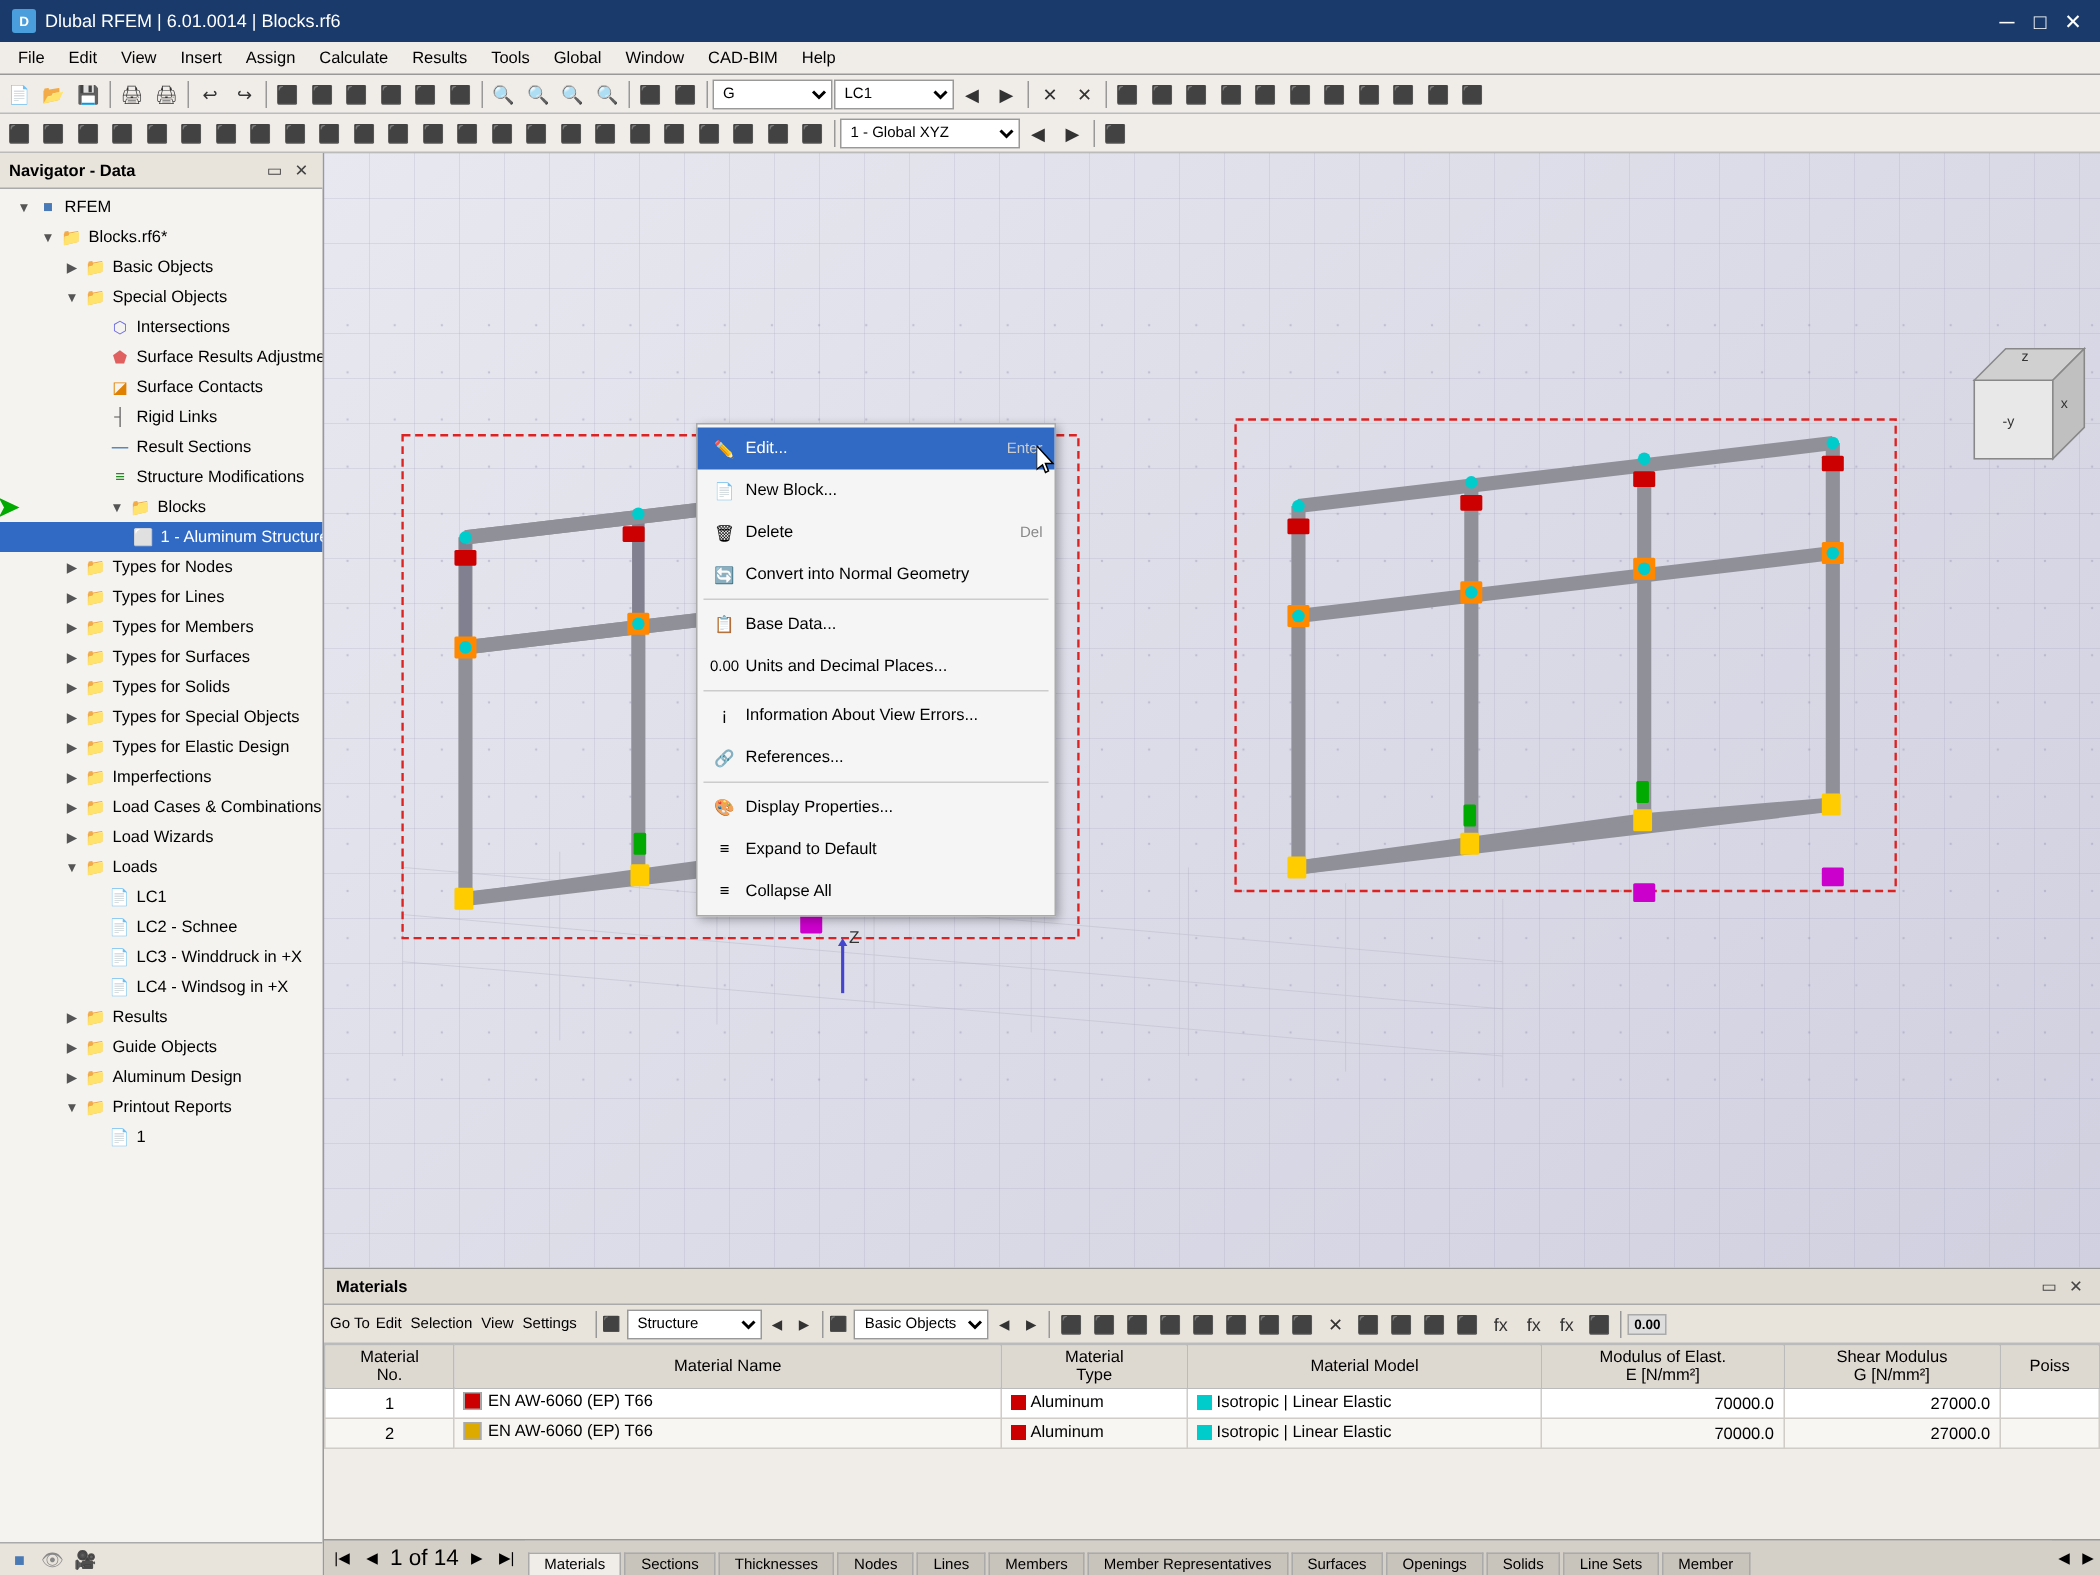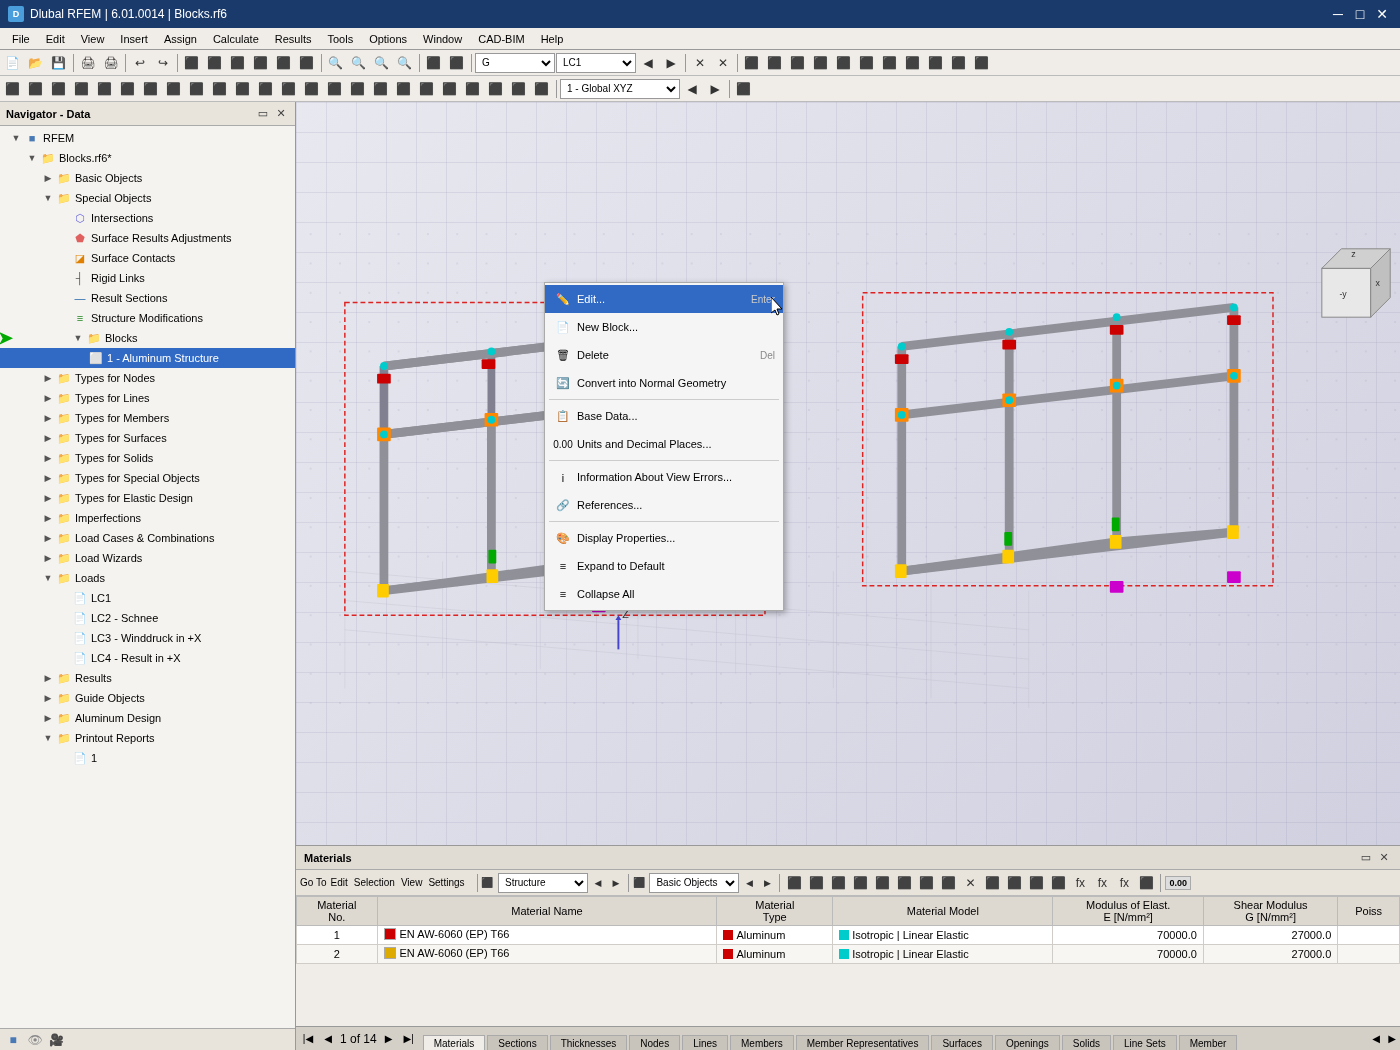--- a/index.html
+++ b/index.html
@@ -17,21 +17,21 @@
     .menu-bar { background: #f0ede8; height: 22px; display: flex; align-items: center; padding: 0 4px; border-bottom: 1px solid #999; }
     .menu-item { padding: 2px 8px; cursor: pointer; font-size: 11px; color: #000; }
 
     
     .toolbar { background: #f0ede8; height: 26px; display: flex; align-items: center; padding: 0 2px; border-bottom: 1px solid #bbb; gap: 1px; flex-wrap: nowrap; overflow: hidden; }
     .toolbar-btn { width: 22px; height: 22px; background: transparent; border: 1px solid transparent; cursor: pointer; display: flex; align-items: center; justify-content: center; font-size: 12px; color: #333; }
     .toolbar-sep { width: 1px; height: 18px; background: #999; margin: 0 2px; }
     .toolbar-combo { height: 20px; font-size: 10px; border: 1px solid #999; background: white; padding: 0 2px; }
 
     
-    .navigator { width: 296px; background: #f5f3ef; border-right: 1px solid #999; display: flex; flex-direction: column; }
+    .navigator { width: 216px; background: #f5f3ef; border-right: 1px solid #999; display: flex; flex-direction: column; }
     .navigator-header { background: #e8e4dc; height: 24px; display: flex; align-items: center; padding: 0 6px; border-bottom: 1px solid #aaa; justify-content: space-between; }
     .navigator-title { font-size: 11px; font-weight: bold; }
     .navigator-header-btns { display: flex; gap: 2px; }
     .nav-btn { width: 16px; height: 16px; background: transparent; border: none; cursor: pointer; font-size: 11px; color: #444; }
 
     
     .tree-view { flex: 1; overflow-y: auto; overflow-x: hidden; padding: 2px 0; }
     .tree-item { display: flex; align-items: center; height: 20px; padding-left: 8px; cursor: pointer; white-space: nowrap; }
     .tree-item.selected { background: #316ac5; color: white; }
     .tree-item.selected .tree-icon { color: white; }
@@ -123,21 +123,21 @@
 
 <div class="menu-bar">
   <span class="menu-item">File</span>
   <span class="menu-item">Edit</span>
   <span class="menu-item">View</span>
   <span class="menu-item">Insert</span>
   <span class="menu-item">Assign</span>
   <span class="menu-item">Calculate</span>
   <span class="menu-item">Results</span>
   <span class="menu-item">Tools</span>
-  <span class="menu-item">Options</span>
+  <span class="menu-item">Global</span>
   <span class="menu-item">Window</span>
   <span class="menu-item">CAD-BIM</span>
   <span class="menu-item">Help</span>
 </div>
 
 <div class="toolbar">
   <button class="toolbar-btn">📄</button>
   <button class="toolbar-btn">📂</button>
   <button class="toolbar-btn">💾</button>
   <div class="toolbar-sep"></div>
@@ -383,21 +383,21 @@
 
         <div class="tree-item indent4">
           <span class="tree-toggle" style="visibility:hidden;">▶</span>
           <span class="tree-icon" style="color:#888;">📄</span>
           <span class="tree-label">LC3 - Winddruck in +X</span>
         </div>
 
         <div class="tree-item indent4">
           <span class="tree-toggle" style="visibility:hidden;">▶</span>
           <span class="tree-icon" style="color:#888;">📄</span>
-          <span class="tree-label">LC4 - Result in +X</span>
+          <span class="tree-label">LC4 - Windsog in +X</span>
         </div>
 
         <div class="tree-item indent3">
           <span class="tree-toggle">▶</span>
           <span class="tree-icon" style="color:#d4a800;">📁</span>
           <span class="tree-label">Results</span>
         </div>
 
         <div class="tree-item indent3">
           <span class="tree-toggle">▶</span>
@@ -810,21 +810,21 @@
               </tbody>
             </table>
           </div>
         </div>
 
         <div style="display:flex; align-items:center; background:#d4d0c8; border-top:1px solid #999; height:24px; overflow:hidden;">
 
           <div class="pagination" style="padding:0 4px; flex-shrink:0;">
             <button class="page-btn">|◀</button>
             <button class="page-btn">◀</button>
-            <span style="font-size:12px; white-space:nowrap;">1 of 14</span>
+            <span style="font-size:15px; white-space:nowrap;">1 of 14</span>
             <button class="page-btn">▶</button>
             <button class="page-btn">▶|</button>
           </div>
 
           <div class="tab-bar" style="flex:1; border-top:none; height:24px; padding:0 2px; overflow-x:auto;">
             <div class="tab active">Materials</div>
             <div class="tab">Sections</div>
             <div class="tab">Thicknesses</div>
             <div class="tab">Nodes</div>
             <div class="tab">Lines</div>

